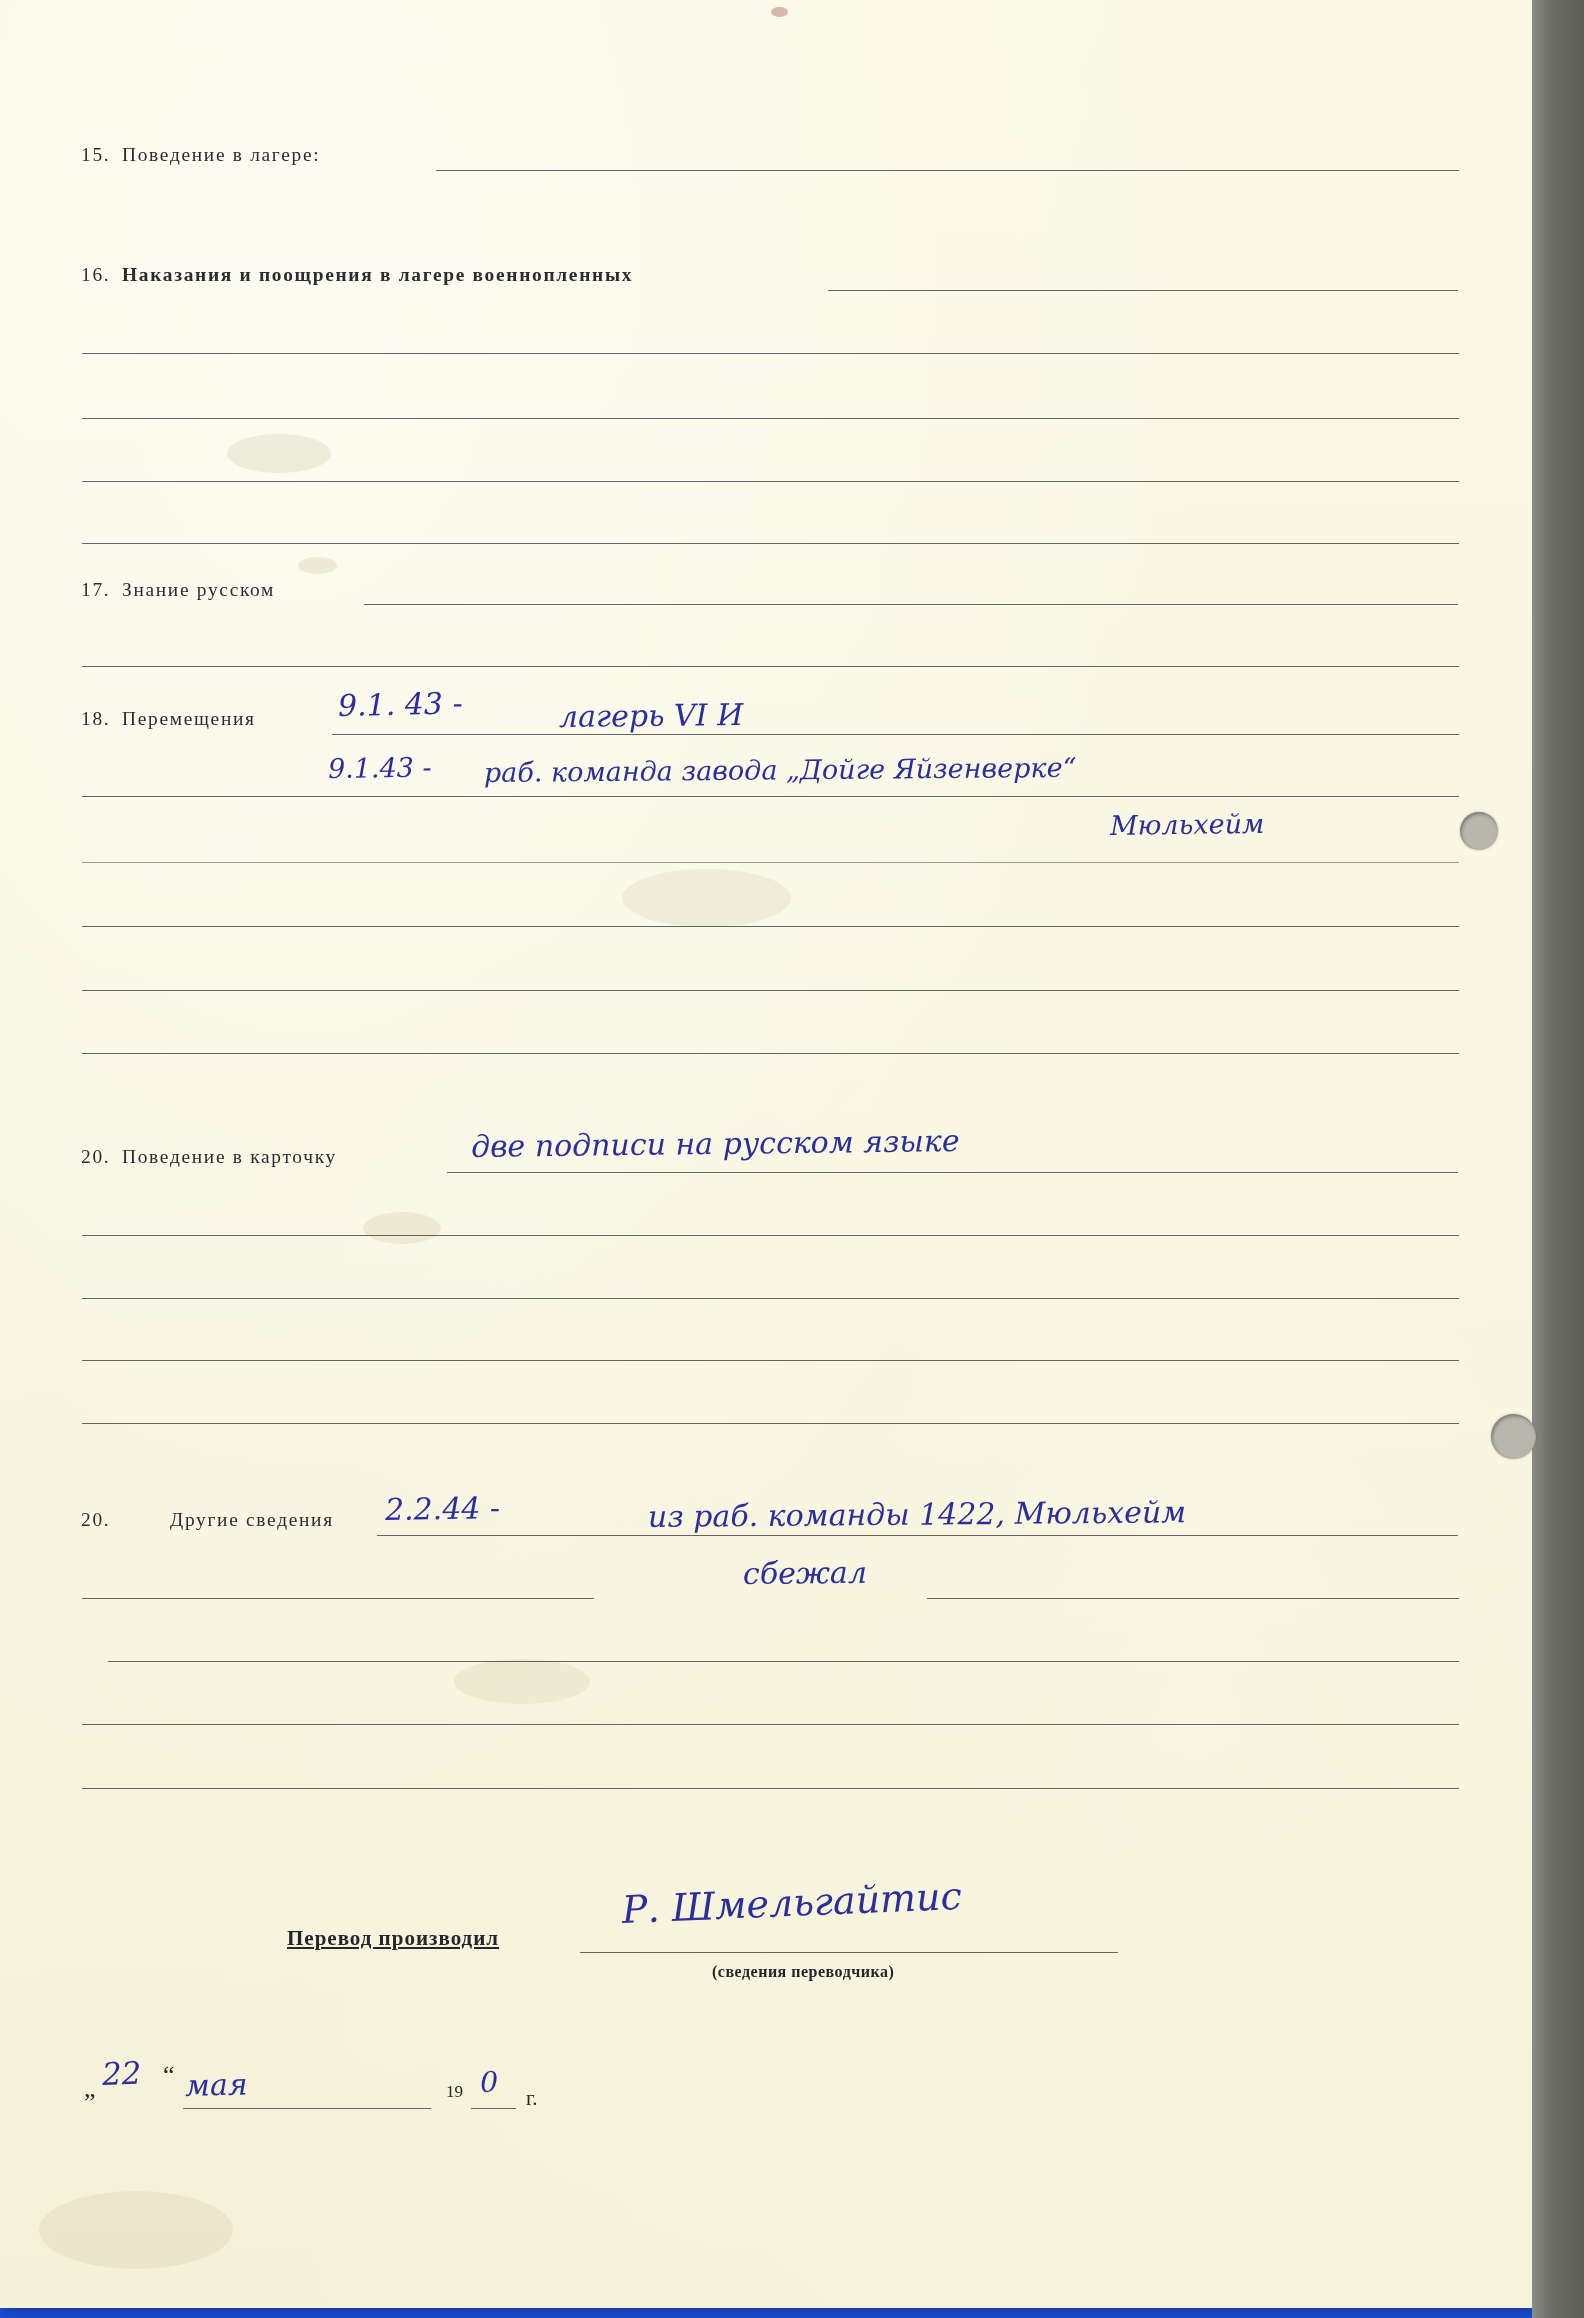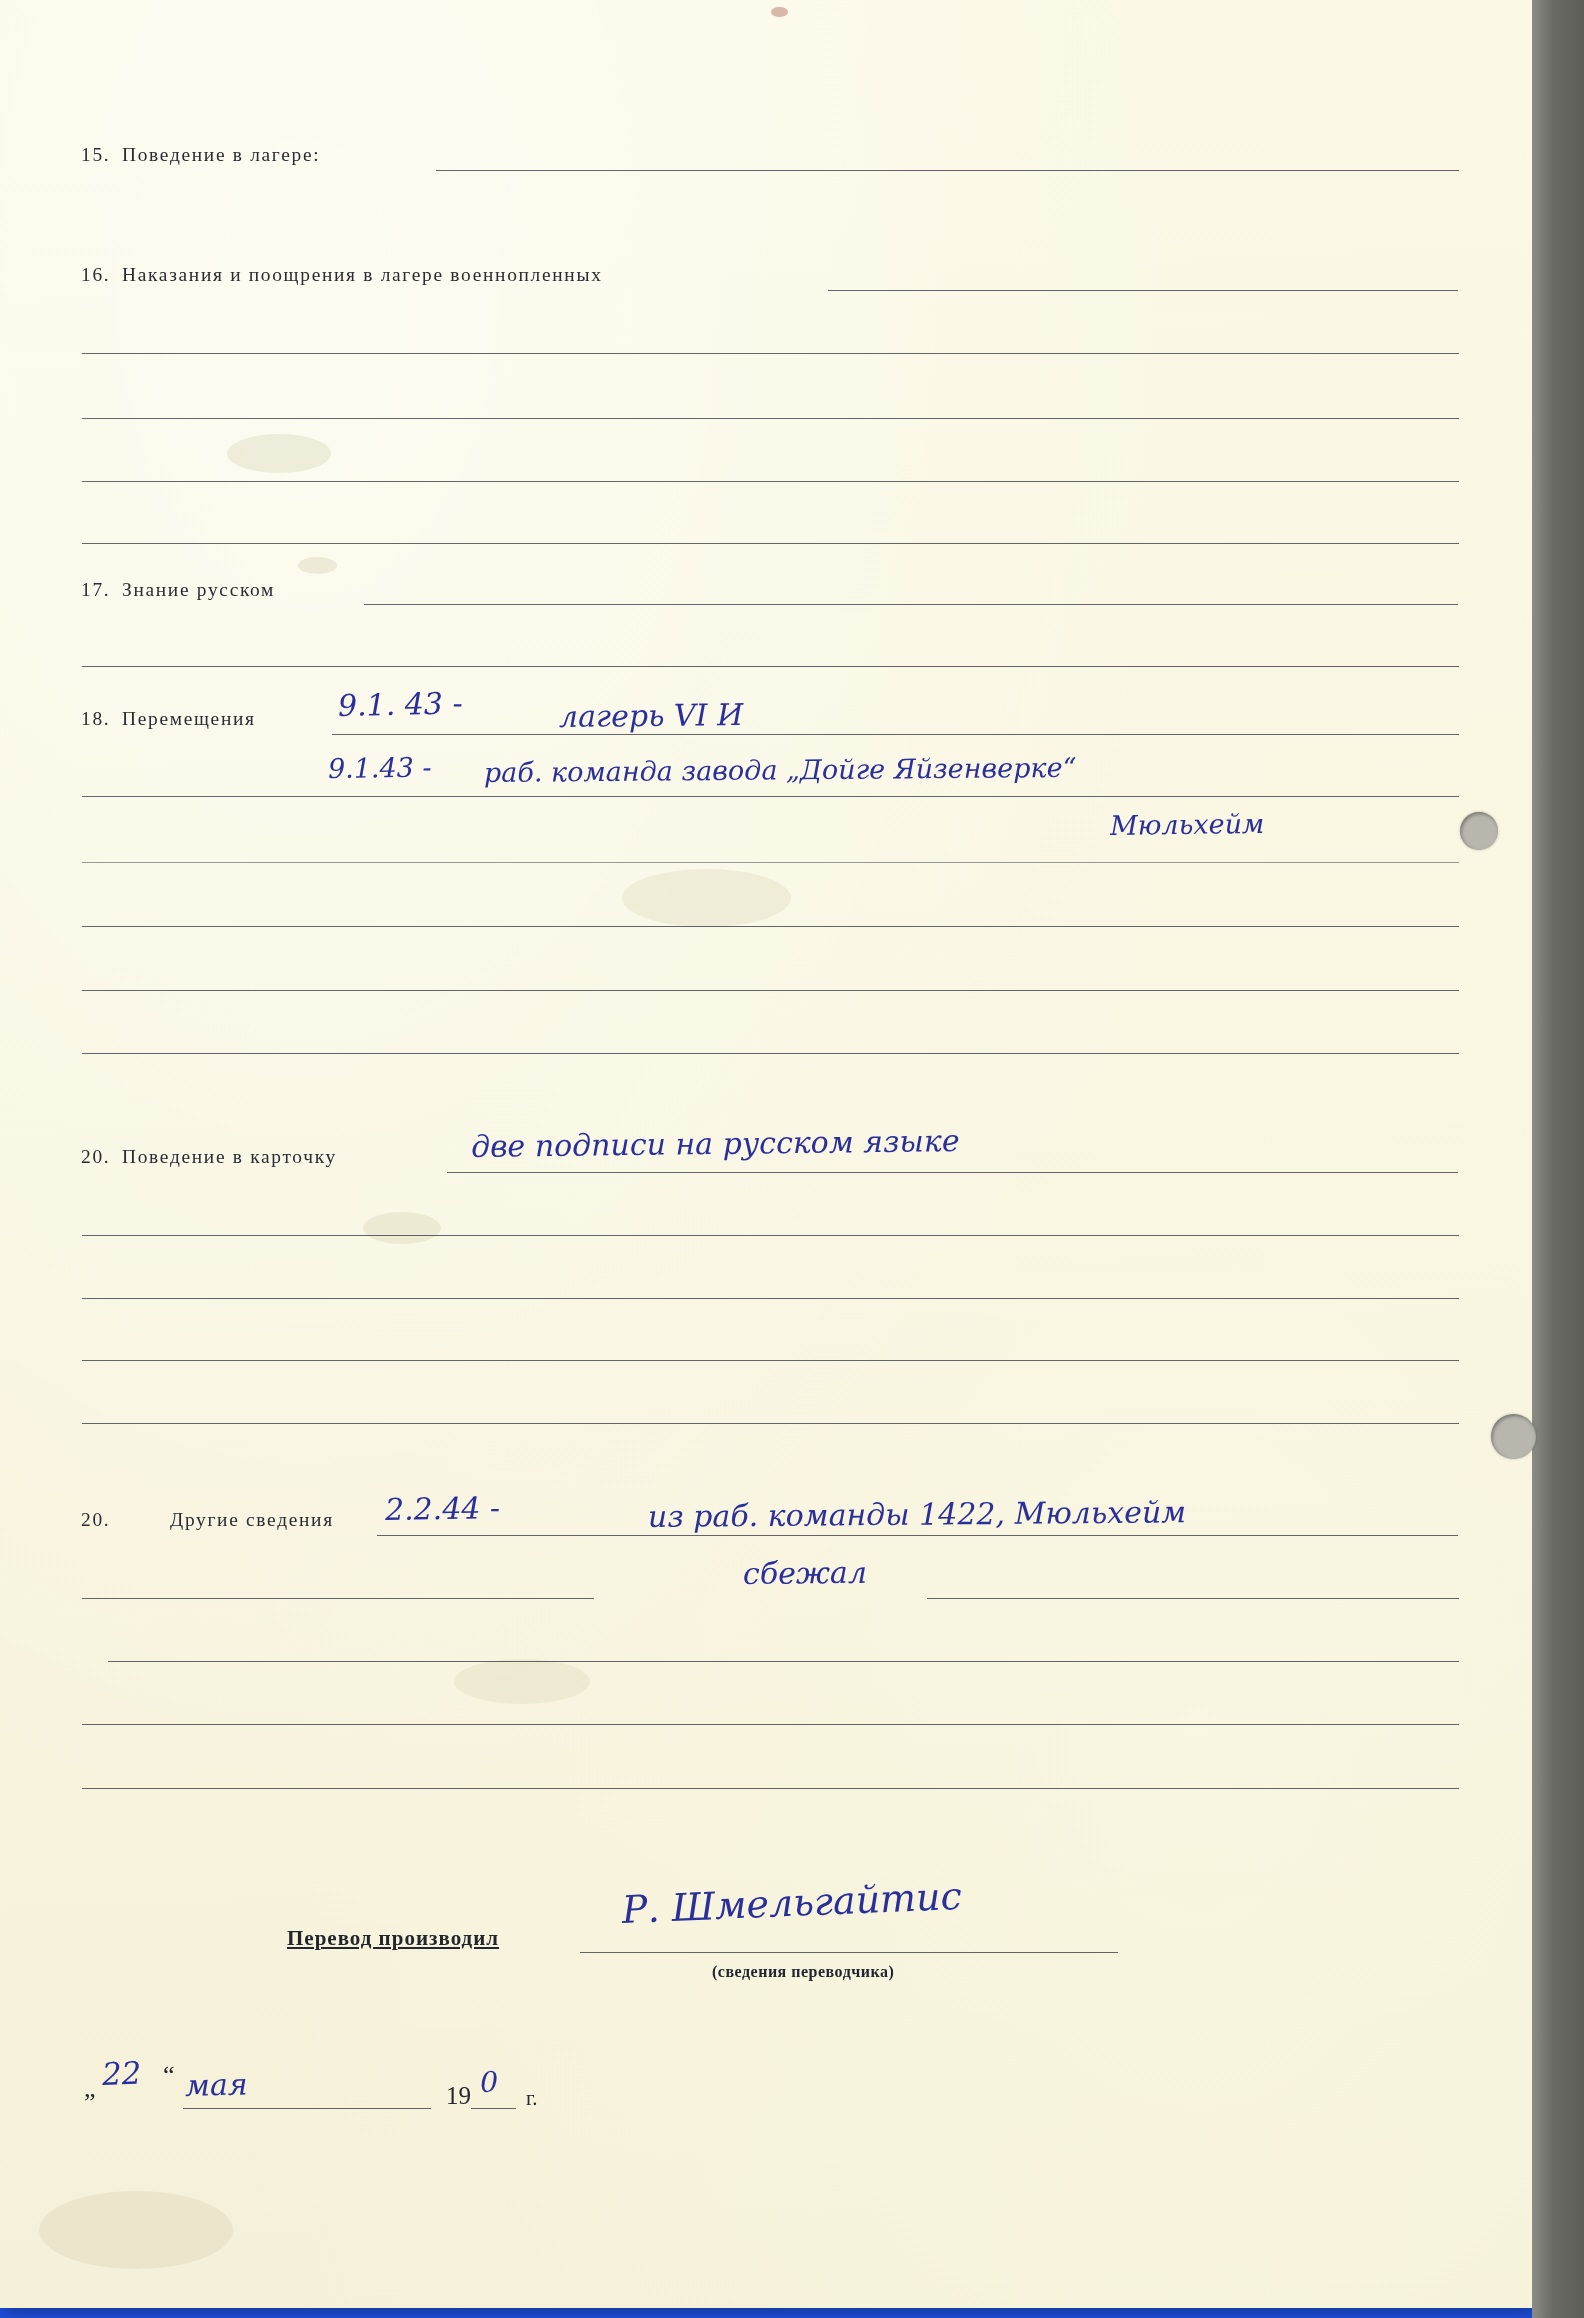--- a/index.html
+++ b/index.html
@@ -136,21 +136,21 @@
     <div class="blotch" style="left:622px;top:869px;width:169px;height:58px;background:rgba(175,168,118,0.14);"></div>
     <div class="blotch" style="left:363px;top:1212px;width:78px;height:32px;background:rgba(175,168,118,0.16);"></div>
     <div class="blotch" style="left:454px;top:1659px;width:136px;height:45px;background:rgba(175,168,118,0.13);"></div>
     <div class="blotch" style="left:39px;top:2191px;width:194px;height:78px;background:rgba(160,152,105,0.13);"></div>
 
     <div class="label sp" style="left:81px;top:144px;">15.</div>
     <div class="label sp" style="left:122px;top:144px;">Поведение в лагере:</div>
     <div class="rule" style="left:436px;top:170px;width:1023px;"></div>
 
     <div class="label sp" style="left:81px;top:264px;">16.</div>
-    <div class="label sp" style="left:122px;top:264px;">Наказания и поощрения в лагере военнопленных</div>
+    <div class="label sp" style="left:122px;top:264px;font-weight:bold;">Наказания и поощрения в лагере военнопленных</div>
     <div class="rule" style="left:828px;top:290px;width:630px;"></div>
     <div class="rule" style="left:82px;top:353px;width:1377px;"></div>
     <div class="rule" style="left:82px;top:418px;width:1377px;"></div>
     <div class="rule" style="left:82px;top:481px;width:1377px;"></div>
     <div class="rule" style="left:82px;top:543px;width:1377px;"></div>
 
     <div class="label sp" style="left:81px;top:579px;">17.</div>
     <div class="label sp" style="left:122px;top:579px;">Знание русском</div>
     <div class="rule" style="left:364px;top:604px;width:1094px;"></div>
     <div class="rule" style="left:82px;top:666px;width:1377px;"></div>
@@ -197,21 +197,21 @@
     <div class="rule" style="left:580px;top:1952px;width:538px;"></div>
     <div class="small-note" style="left:712px;top:1963px;">(сведения переводчика)</div>
 
     <div class="hw sig" style="left:622px;top:1888px;transform:rotate(-2.4deg);">Р. Шмельгайтис</div>
 
     <div class="datepart" style="left:84px;top:2074px;font-size:26px;">„</div>
     <div class="hw" style="left:102px;top:2056px;font-size:31px;transform:rotate(-2deg);">22</div>
     <div class="datepart" style="left:163px;top:2060px;font-size:26px;">“</div>
     <div class="hw" style="left:185px;top:2068px;font-size:30px;transform:rotate(-1.5deg);">мая</div>
     <div class="rule" style="left:183px;top:2108px;width:248px;"></div>
-    <div class="datepart" style="left:446px;top:2082px;font-size:25px;">19</div>
+    <div class="datepart" style="left:446px;top:2082px;font-size:17px;">19</div>
     <div class="hw" style="left:480px;top:2066px;font-size:28.5px;transform:rotate(-1deg);">0</div>
     <div class="datepart" style="left:526px;top:2086px;font-size:21px;">г.</div>
     <div class="rule" style="left:471px;top:2108px;width:45px;"></div>
   </div>
 
   <div id="right-edge"></div>
 
   <div class="punch" style="left:1460px;top:812px;width:38px;height:38px;"></div>
   <div class="punch" style="left:1491px;top:1414px;width:45px;height:45px;"></div>
 

